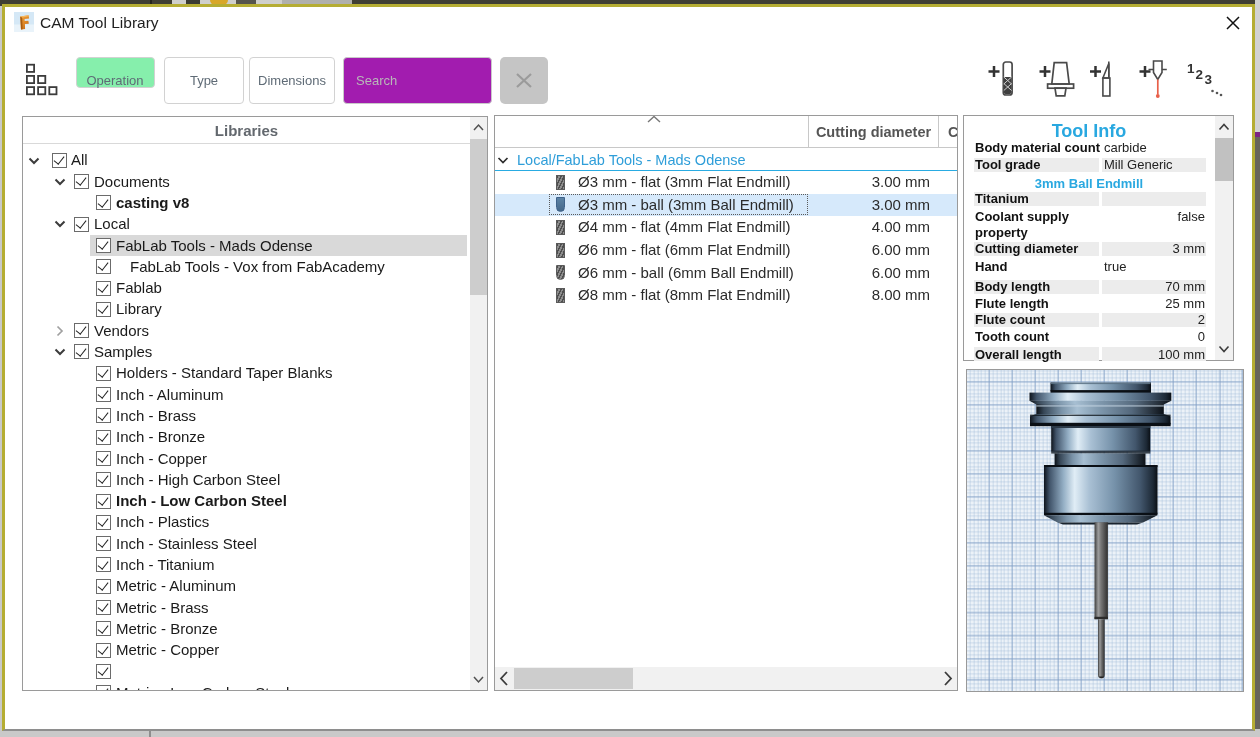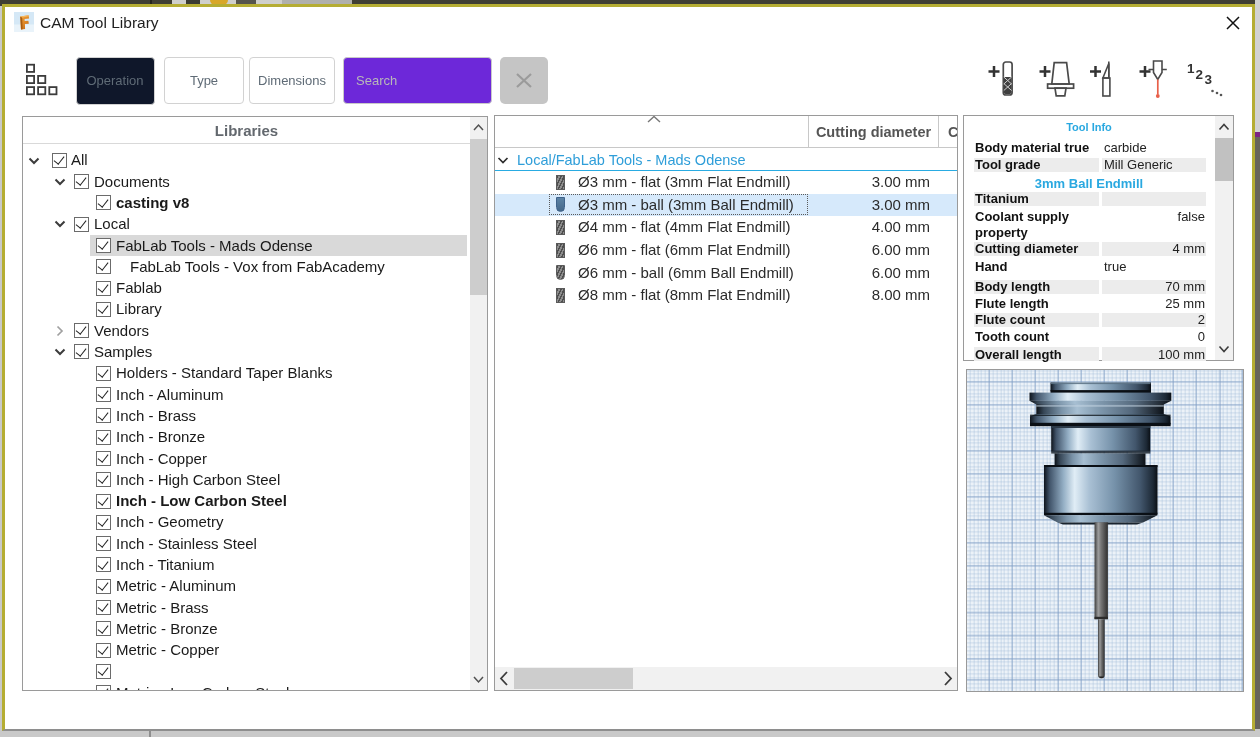--- a/index.html
+++ b/index.html
@@ -63,24 +63,24 @@
   <g fill="none" stroke="#3c3c3c" stroke-width="1.8">
     <rect x="1.9" y="1.7" width="7.2" height="7.2"></rect>
     <rect x="1.9" y="12.9" width="7.2" height="7.2"></rect>
     <rect x="13.1" y="12.9" width="7.2" height="7.2"></rect>
     <rect x="1.9" y="24.1" width="7.2" height="7.2"></rect>
     <rect x="13.1" y="24.1" width="7.2" height="7.2"></rect>
     <rect x="24.3" y="24.1" width="7.2" height="7.2"></rect>
   </g>
 </svg>
 
-<div class="a" style="left:75.5px;top:57px;width:79px;height:48px;border:1.5px solid #d2d2d2;border-radius:4px;background:#0f172a;color:#5f6b76;font-size:13px;line-height:46px;text-align:center;">Operation</div>
+<div class="a" style="left:75.5px;top:57px;width:79px;height:31px;border:1.5px solid #d2d2d2;border-radius:4px;background:#86efac;color:#5f6b76;font-size:13px;line-height:46px;text-align:center;">Operation</div>
 <div class="a" style="left:164px;top:57px;width:80px;height:47px;border:1.5px solid #d2d2d2;border-radius:4px;background:#fff;color:#5f6b76;font-size:13px;line-height:46px;text-align:center;">Type</div>
 <div class="a" style="left:249px;top:57px;width:86px;height:47px;border:1.5px solid #d2d2d2;border-radius:4px;background:#fff;color:#5f6b76;font-size:13px;line-height:46px;text-align:center;">Dimensions</div>
-<div class="a" style="left:343px;top:57px;width:149px;height:47px;border:1.5px solid #c9c9c9;border-radius:4px;background:#6d28d9;color:#b8b8b8;font-size:13px;line-height:46px;padding-left:12px;">Search</div>
+<div class="a" style="left:343px;top:57px;width:149px;height:47px;border:1.5px solid #c9c9c9;border-radius:4px;background:#a21caf;color:#b8b8b8;font-size:13px;line-height:46px;padding-left:12px;">Search</div>
 <div class="a" style="left:500px;top:57px;width:48px;height:47px;border-radius:5px;background:#c5c5c5;">
   <svg width="48" height="47" viewBox="0 0 48 47">
       <path d="M17 17 L31 30 M31 17 L17 30" stroke="#9b9b9b" stroke-width="2.2"></path>
     </svg>
 </div>
 
 <svg class="a" style="left:985px;top:58px;" width="245" height="42" viewBox="0 0 245 42">
 
   <path d="M9 8 v11 M3.5 13.5 h11" stroke="#333" stroke-width="2.5" fill="none"></path>
   <rect x="18.3" y="4" width="8.8" height="33" rx="2.5" fill="none" stroke="#4a4a4a" stroke-width="1.7"></rect>
@@ -179,21 +179,21 @@
 <div class="tt" style="left:93px;top:260.95px;">Inch - Brass</div>
 <span class="cb" style="left:73px;top:285.65px;"></span>
 <div class="tt" style="left:93px;top:282.25px;">Inch - Bronze</div>
 <span class="cb" style="left:73px;top:306.95px;"></span>
 <div class="tt" style="left:93px;top:303.55px;">Inch - Copper</div>
 <span class="cb" style="left:73px;top:328.25px;"></span>
 <div class="tt" style="left:93px;top:324.85px;">Inch - High Carbon Steel</div>
 <span class="cb" style="left:73px;top:349.55px;"></span>
 <div class="tt" style="left:93px;top:346.15px;font-weight:bold;">Inch - Low Carbon Steel</div>
 <span class="cb" style="left:73px;top:370.85px;"></span>
-<div class="tt" style="left:93px;top:367.45px;">Inch - Geometry</div>
+<div class="tt" style="left:93px;top:367.45px;">Inch - Plastics</div>
 <span class="cb" style="left:73px;top:392.15px;"></span>
 <div class="tt" style="left:93px;top:388.75px;">Inch - Stainless Steel</div>
 <span class="cb" style="left:73px;top:413.45px;"></span>
 <div class="tt" style="left:93px;top:410.05px;">Inch - Titanium</div>
 <span class="cb" style="left:73px;top:434.75px;"></span>
 <div class="tt" style="left:93px;top:431.35px;">Metric - Aluminum</div>
 <span class="cb" style="left:73px;top:456.05px;"></span>
 <div class="tt" style="left:93px;top:452.65px;">Metric - Brass</div>
 <span class="cb" style="left:73px;top:477.35px;"></span>
 <div class="tt" style="left:93px;top:473.95px;">Metric - Bronze</div>
@@ -243,38 +243,38 @@
 <div class="a sbtrack" style="left:495px;top:667px;width:462px;height:23px;"></div>
 <div class="a sbthumb" style="left:514px;top:668px;width:119px;height:21px;"></div>
 <svg class="a" style="left:495px;top:667px;" width="20" height="23">
     <polyline points="12,5 6,11.5 12,18" stroke="#3c3c3c" stroke-width="1.8" fill="none"></polyline>
   </svg>
 <svg class="a" style="left:937px;top:667px;" width="20" height="23">
     <polyline points="8,5 14,11.5 8,18" stroke="#3c3c3c" stroke-width="1.8" fill="none"></polyline>
   </svg>
 
 <div class="a" style="left:963px;top:115px;width:271px;height:246px;border:1px solid #9a9a9a;background:#fff;overflow:hidden;"></div>
-<div class="a" style="left:964px;top:121px;width:250px;text-align:center;font-size:11px;font-weight:bold;color:#29a8e0;">Tool Info</div>
-<div class="lb" style="left:975px;top:140.0px;">Body material true</div>
+<div class="a" style="left:964px;top:121px;width:250px;text-align:center;font-size:18px;font-weight:bold;color:#29a8e0;">Tool Info</div>
+<div class="lb" style="left:975px;top:140.0px;">Body material count</div>
 <div class="vl" style="left:1104px;top:140.0px;">carbide</div>
 <div class="stripe" style="left:974px;top:157.5px;width:125px;"></div>
 <div class="stripe" style="left:1102px;top:157.5px;width:104px;"></div>
 <div class="lb" style="left:975px;top:157.0px;">Tool grade</div>
 <div class="vl" style="left:1104px;top:157.0px;">Mill Generic</div>
 <div class="a" style="left:964px;top:176px;width:250px;text-align:center;font-size:13px;font-weight:bold;color:#29a8e0;">3mm Ball Endmill</div>
 <div class="stripe" style="left:974px;top:191.5px;width:125px;"></div>
 <div class="stripe" style="left:1102px;top:191.5px;width:104px;"></div>
 <div class="lb" style="left:975px;top:191.0px;">Titanium</div>
 <div class="lb" style="left:975px;top:208.5px;">Coolant supply</div>
 <div class="vl" style="left:1105px;top:208.5px;width:100px;text-align:right;">false</div>
 <div class="lb" style="left:975px;top:225.0px;">property</div>
 <div class="stripe" style="left:974px;top:241.5px;width:125px;"></div>
 <div class="stripe" style="left:1102px;top:241.5px;width:104px;"></div>
 <div class="lb" style="left:975px;top:241.0px;">Cutting diameter</div>
-<div class="vl" style="left:1105px;top:241.0px;width:100px;text-align:right;">4 mm</div>
+<div class="vl" style="left:1105px;top:241.0px;width:100px;text-align:right;">3 mm</div>
 <div class="lb" style="left:975px;top:259.0px;">Hand</div>
 <div class="vl" style="left:1104px;top:259.0px;">true</div>
 <div class="stripe" style="left:974px;top:279.5px;width:125px;"></div>
 <div class="stripe" style="left:1102px;top:279.5px;width:104px;"></div>
 <div class="lb" style="left:975px;top:279.0px;">Body length</div>
 <div class="vl" style="left:1105px;top:279.0px;width:100px;text-align:right;">70 mm</div>
 <div class="lb" style="left:975px;top:295.5px;">Flute length</div>
 <div class="vl" style="left:1105px;top:295.5px;width:100px;text-align:right;">25 mm</div>
 <div class="stripe" style="left:974px;top:312.5px;width:125px;"></div>
 <div class="stripe" style="left:1102px;top:312.5px;width:104px;"></div>

